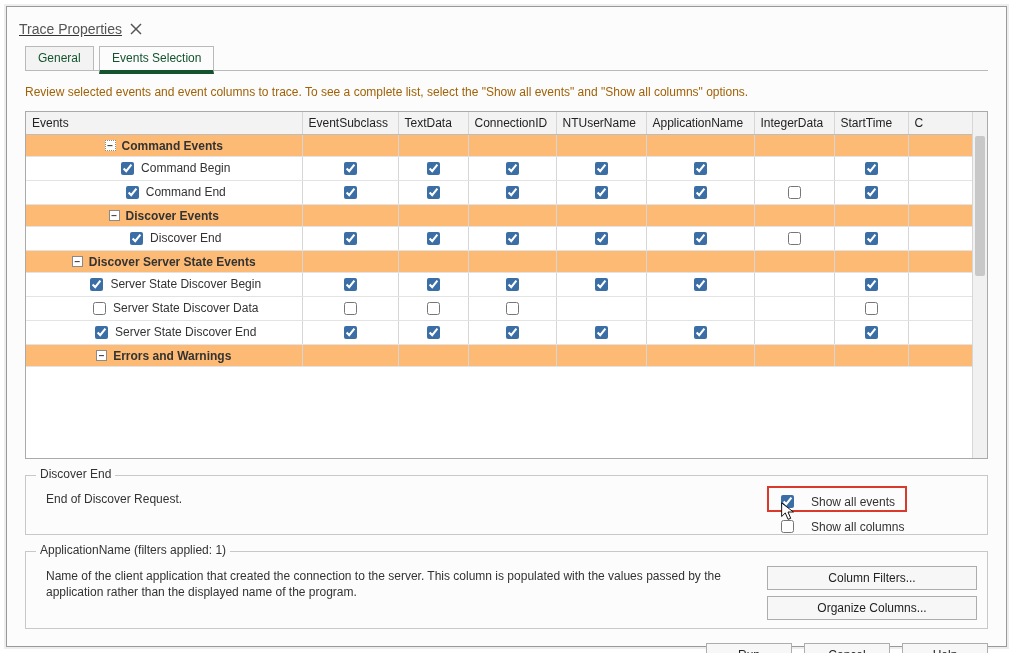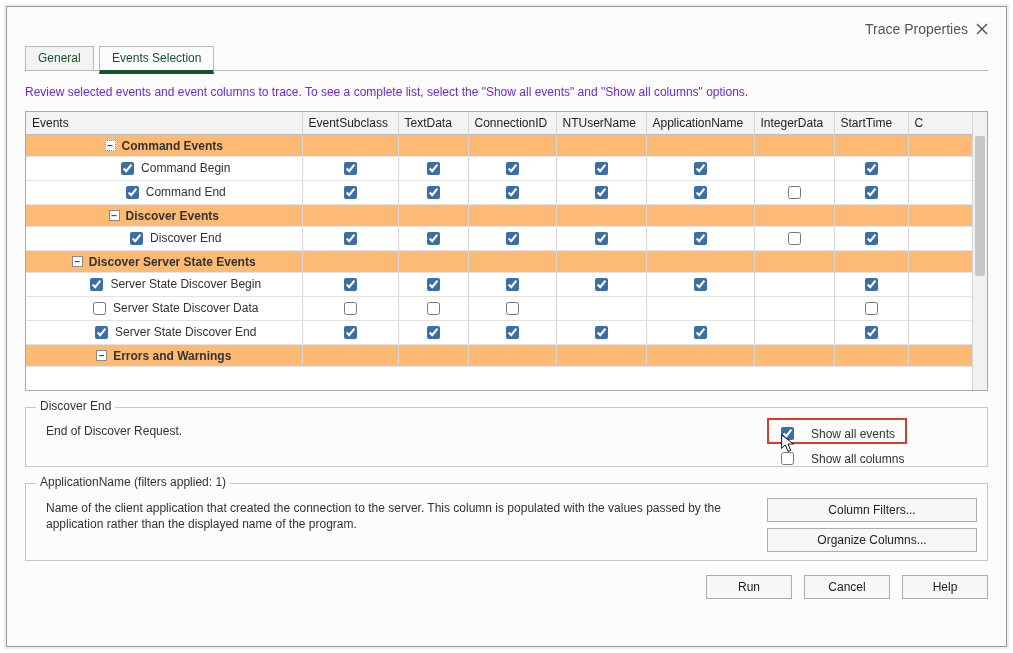--- a/index.html
+++ b/index.html
@@ -18,23 +18,24 @@
     position: absolute;
     top: 6px; left: 6px; right: 6px; bottom: 6px;
     border: 1px solid #999;
     box-shadow: 0 0 0 2px #eee;
     background: #fcfcfc;
   }
 
   .titlebar {
     display: flex;
     align-items: center;
-    justify-content: flex-end;
+    justify-content: flex-start;
     height: 34px;
     padding: 10px 10px 0 12px;
+    text-decoration: underline;
   }
   .titlebar-title {
     font-size: 14px;
     color: #555;
   }
   .titlebar-close {
     width: 28px; height: 22px;
     display:flex; align-items:center; justify-content:center;
     color:#555;
   }
@@ -55,27 +56,27 @@
     top:1px;
     margin-right:2px;
     color:#14532d;
   }
   .tab.active {
     background:#fcfcfc;
     border-bottom:4px solid #14532d;
     z-index:2;
   }
 
-  .instruction { margin: 14px 0 12px 0; color:#6d28d9; }
+  .instruction { margin: 14px 0 12px 0; color:#a16207; }
 
   
   .grid-wrap {
     border:1px solid #aaa;
     background:#fff;
-    height:280px;
+    height:348px;
     overflow:hidden;
     position:relative;
   }
   table.events {
     border-collapse: collapse;
     width: 100%;
     table-layout: fixed;
     font-size: 12px;
   }
   table.events th, table.events td {

